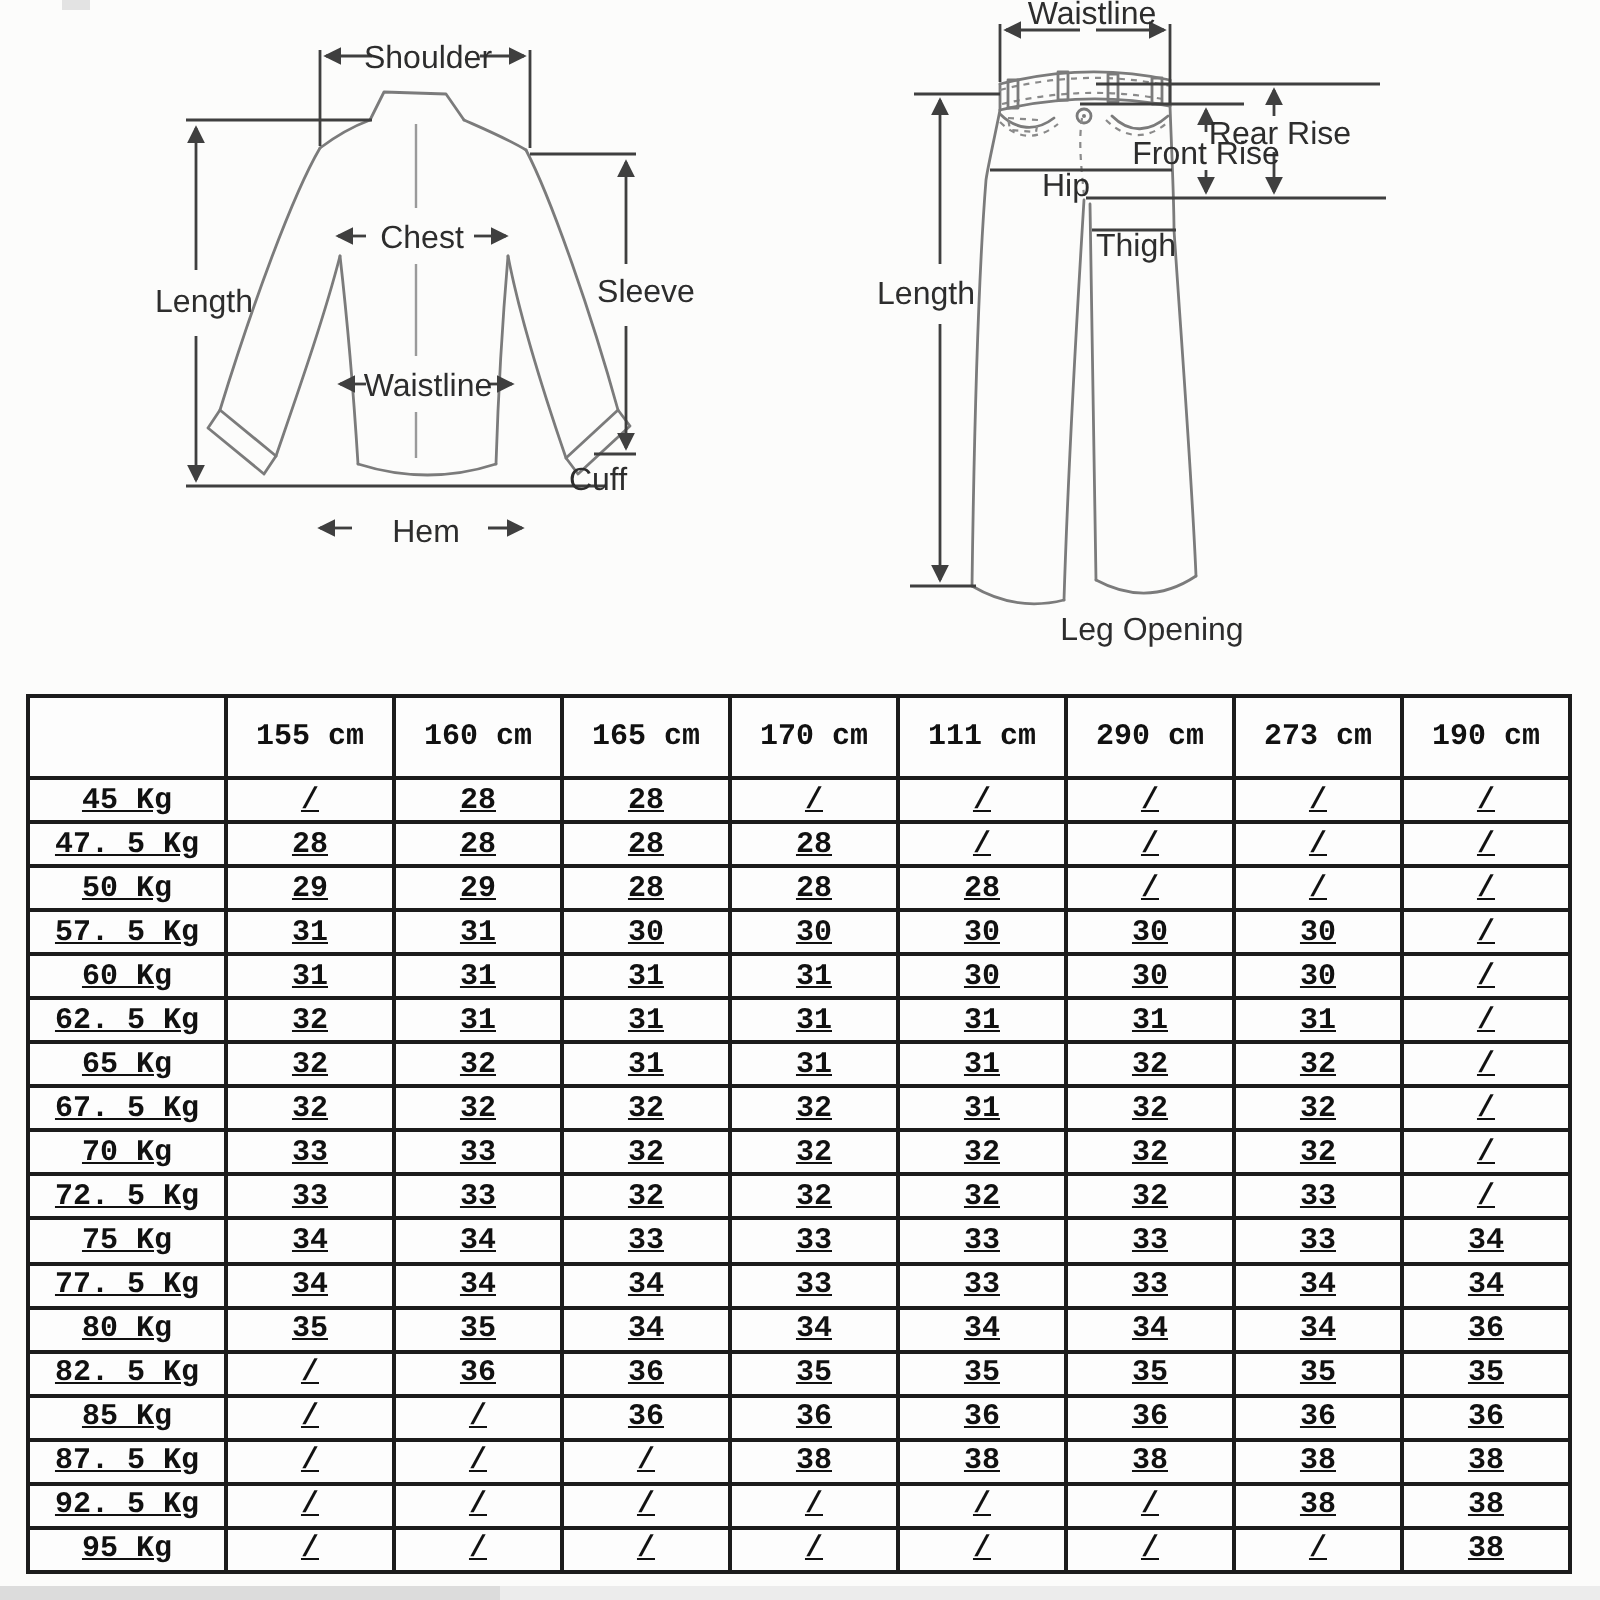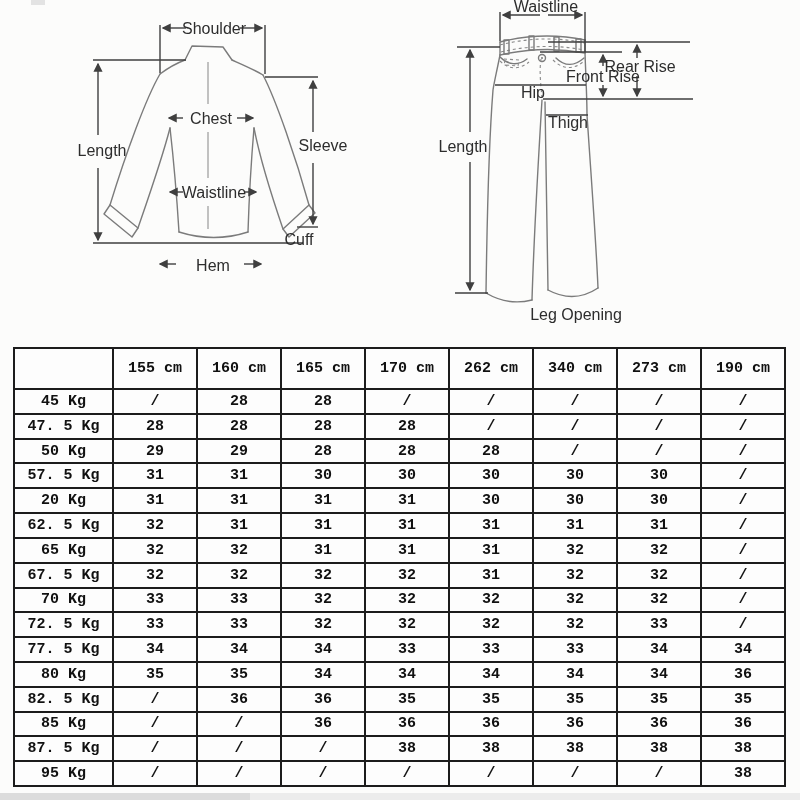--- a/index.html
+++ b/index.html
@@ -22,21 +22,21 @@
   table.size{
     border-collapse:collapse;table-layout:fixed;width:773px;height:440px;
     font-family:"Liberation Mono",monospace;font-weight:700;font-size:15px;color:#111;
     background:#fdfdfd;
   }
   table.size th,table.size td{
     border:2px solid #1c1c1c;text-align:center;vertical-align:middle;
     padding:0;line-height:1;font-weight:700;white-space:nowrap;
   }
   table.size thead tr{height:41px;}
-  table.size tbody tr{height:19px;}
+  table.size tbody tr{height:19px;text-decoration:underline;}
   .artifact-strip{position:absolute;left:0;top:793px;width:800px;height:7px;background:#ececec;}
   .artifact-strip-left{position:absolute;left:0;top:793px;width:250px;height:7px;background:#dcdcdc;}
   .artifact-corner{position:absolute;left:31px;top:0;width:14px;height:5px;background:#e3e3e3;}
 </style>
 </head>
 <body>
 
 <div class="canvas">
 
   <svg id="shirt-diagram" class="diagram" width="400" height="345" viewBox="0 0 400 345">
@@ -168,22 +168,22 @@
           <col>
           <col>
         </colgroup>
       <thead>
         <tr>
             <th></th>
             <th>155 cm</th>
             <th>160 cm</th>
             <th>165 cm</th>
             <th>170 cm</th>
-            <th>262 cm</th>
-            <th>340 cm</th>
+            <th>111 cm</th>
+            <th>290 cm</th>
             <th>273 cm</th>
             <th>190 cm</th>
           </tr>
       </thead>
       <tbody>
           <tr>
             <th>45 Kg</th>
             <td>/</td>
             <td>28</td>
             <td>28</td>
@@ -220,21 +220,21 @@
             <td>31</td>
             <td>31</td>
             <td>30</td>
             <td>30</td>
             <td>30</td>
             <td>30</td>
             <td>30</td>
             <td>/</td>
           </tr>
           <tr>
-            <th>20 Kg</th>
+            <th>60 Kg</th>
             <td>31</td>
             <td>31</td>
             <td>31</td>
             <td>31</td>
             <td>30</td>
             <td>30</td>
             <td>30</td>
             <td>/</td>
           </tr>
           <tr>
@@ -286,20 +286,31 @@
             <td>33</td>
             <td>33</td>
             <td>32</td>
             <td>32</td>
             <td>32</td>
             <td>32</td>
             <td>33</td>
             <td>/</td>
           </tr>
           <tr>
+            <th>75 Kg</th>
+            <td>34</td>
+            <td>34</td>
+            <td>33</td>
+            <td>33</td>
+            <td>33</td>
+            <td>33</td>
+            <td>33</td>
+            <td>34</td>
+          </tr>
+          <tr>
             <th>77. 5 Kg</th>
             <td>34</td>
             <td>34</td>
             <td>34</td>
             <td>33</td>
             <td>33</td>
             <td>33</td>
             <td>34</td>
             <td>34</td>
           </tr>
@@ -337,20 +348,31 @@
             <td>36</td>
           </tr>
           <tr>
             <th>87. 5 Kg</th>
             <td>/</td>
             <td>/</td>
             <td>/</td>
             <td>38</td>
             <td>38</td>
             <td>38</td>
+            <td>38</td>
+            <td>38</td>
+          </tr>
+          <tr>
+            <th>92. 5 Kg</th>
+            <td>/</td>
+            <td>/</td>
+            <td>/</td>
+            <td>/</td>
+            <td>/</td>
+            <td>/</td>
             <td>38</td>
             <td>38</td>
           </tr>
           <tr>
             <th>95 Kg</th>
             <td>/</td>
             <td>/</td>
             <td>/</td>
             <td>/</td>
             <td>/</td>

